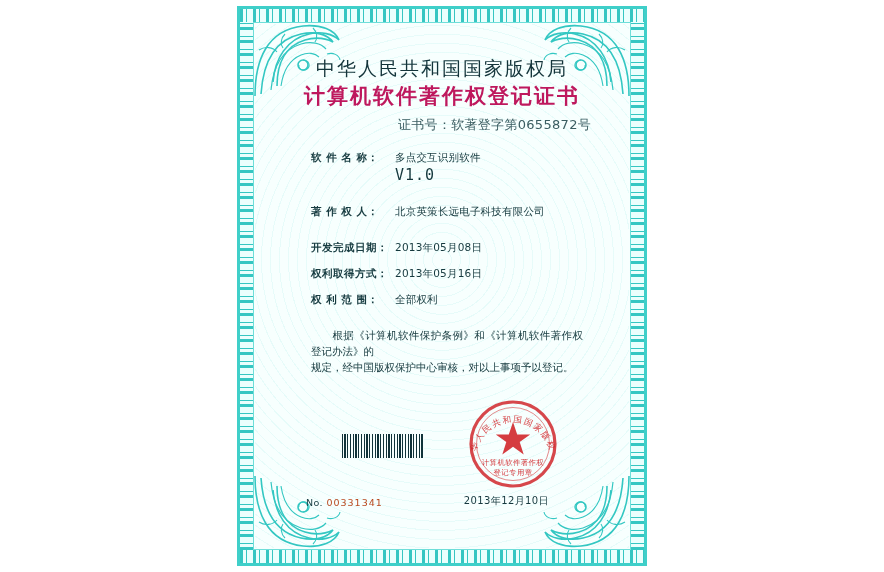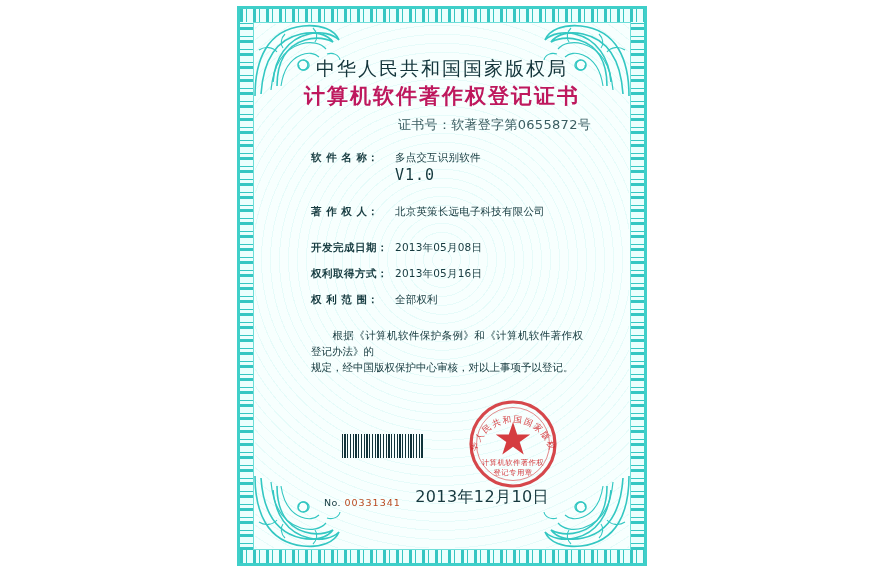--- a/index.html
+++ b/index.html
@@ -163,36 +163,36 @@
     position: absolute;
     right: 52px;
     bottom: 40px;
     width: 104px;
     height: 104px;
   }
   .seal svg { display:block; }
 
   .footer {
     position: absolute;
-    left: 57px;
+    left: 39px;
     right: 34px;
     bottom: 28px;
     display: flex;
     justify-content: space-between;
     align-items: flex-end;
     font-size: 9.5px;
     color: #1b4046;
   }
   .doc-no {
     font-family: "DejaVu Sans", "Liberation Sans", sans-serif;
     letter-spacing: 0.4px;
   }
   .doc-no .num { color: #b8491f; letter-spacing: 1px; }
   .issue-date {
-    font-size: 16px;
+    font-size: 10px;
     color: #16383e;
     letter-spacing: 0.4px;
     padding-right: 34px;
   }
 </style>
 </head>
 <body>
 
 <div class="certificate">
 

